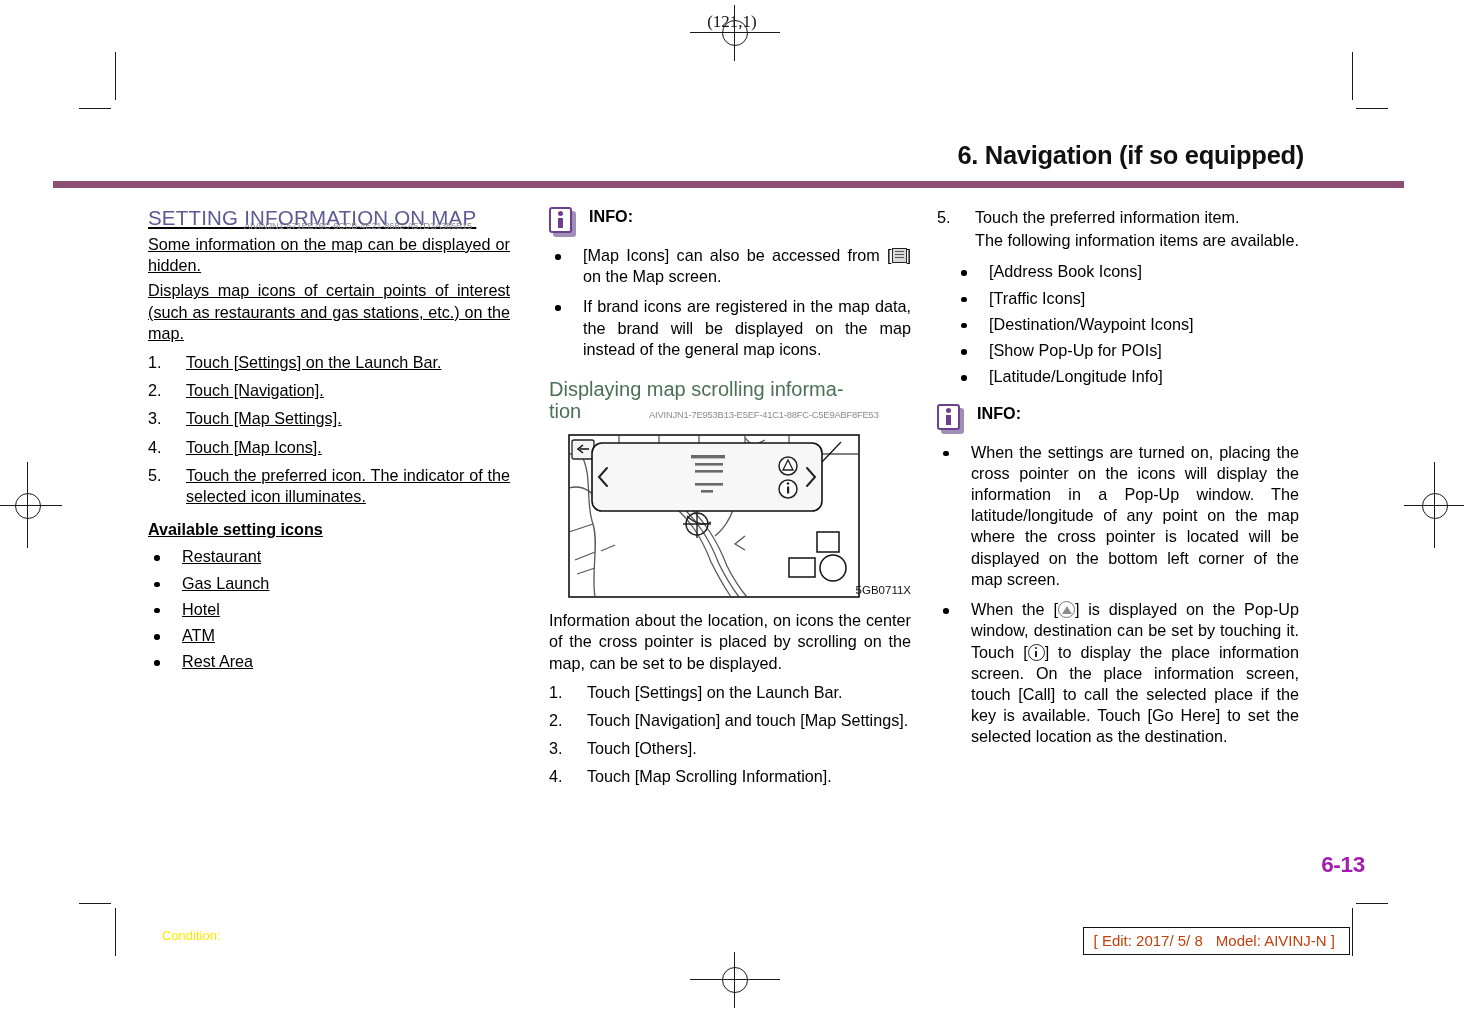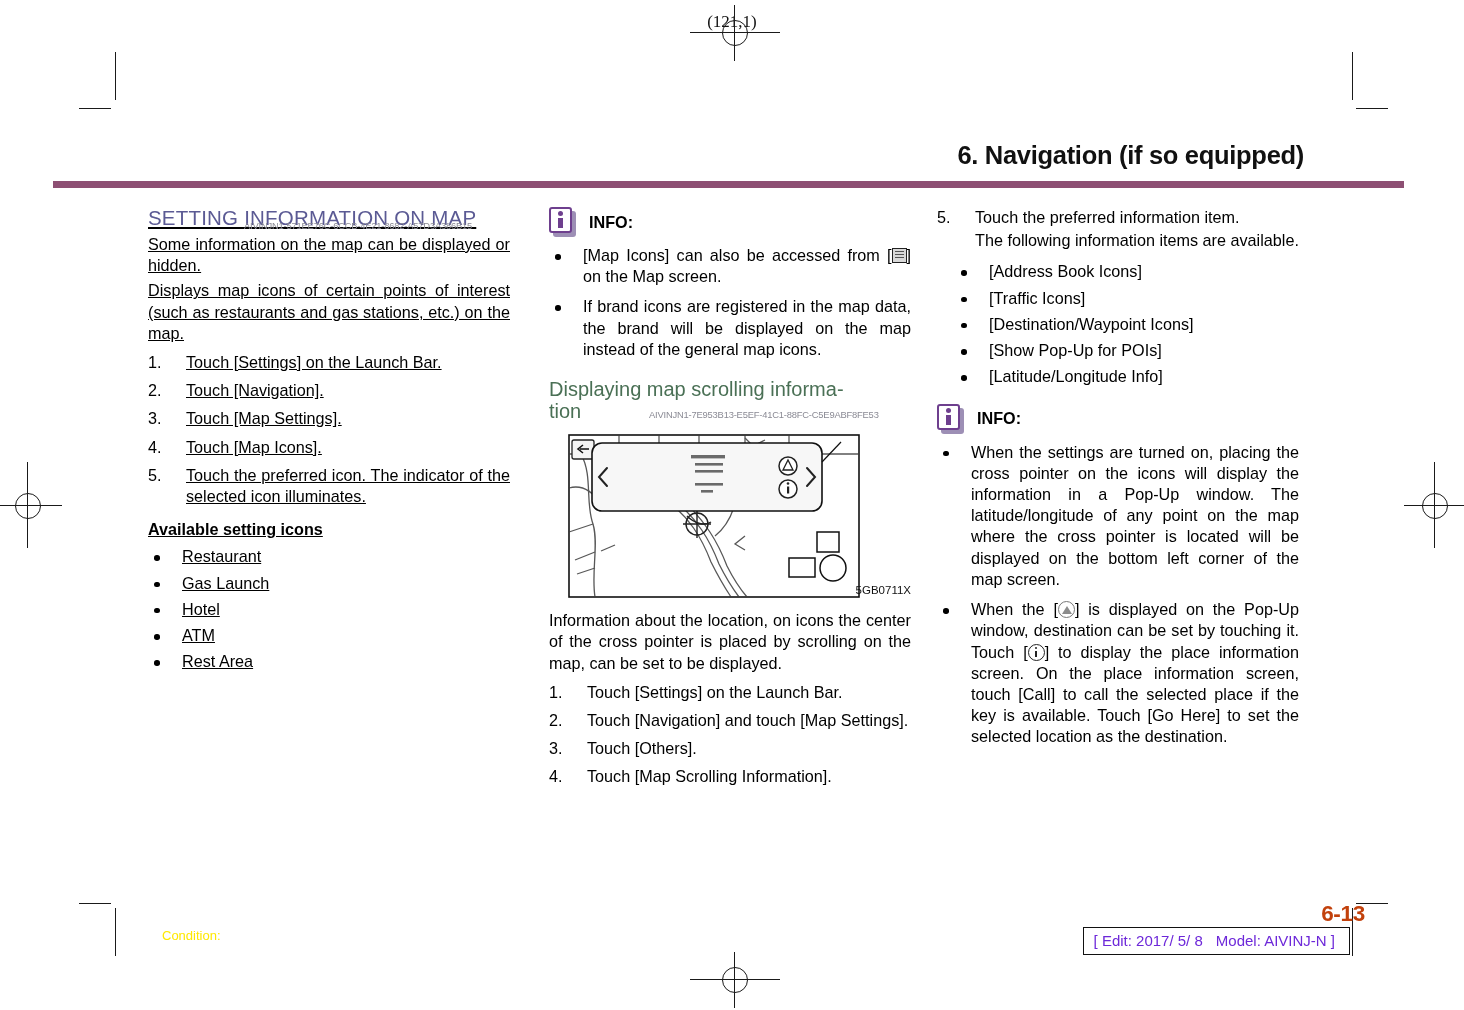--- a/index.html
+++ b/index.html
@@ -94,21 +94,21 @@
   }
   ul.bl > li::before {
     content: ""; position: absolute; left: 6px; top: 9px;
     width: 5.5px; height: 5.5px; border-radius: 50%; background: #000;
   }
   ul.bl.indent > li { padding-left: 52px; }
   ul.bl.indent > li::before { left: 24px; }
   ul.bl.tight > li { margin-bottom: 5px; }
 
   
-  .info-head { display: flex; align-items: center; gap: 13px; margin-top: 14px; }
+  .info-head { display: flex; align-items: flex-start; gap: 13px; margin-top: 14px; }
   .info-icon {
     position: relative; width: 27px; height: 30px; flex: 0 0 auto;
   }
   .info-icon .shadow {
     position: absolute; left: 4px; top: 4px; width: 23px; height: 26px;
     background: #9d8fb5; border-radius: 3px;
   }
   .info-icon .box {
     position: absolute; left: 0; top: 0; width: 23px; height: 26px;
     border: 2.5px solid #6e3f8e; border-radius: 3px; background: #fff;
@@ -163,27 +163,27 @@
   
   .figure { margin-top: 10px; position: relative; }
   .figure svg { display: block; width: 100%; height: auto; }
 
   
   .condition {
     position: absolute; left: 162px; top: 928px;
     font-size: 13px; color: #ffe800;
   }
   .page-num {
-    position: absolute; right: 99px; top: 901px;
-    font-size: 22.5px; font-weight: bold; color: #c2410c; letter-spacing: -0.3px;
+    position: absolute; right: 99px; top: 852px;
+    font-size: 22.5px; font-weight: bold; color: #a21caf; letter-spacing: -0.3px;
   }
   .edit-box {
     position: absolute; right: 114px; top: 927px;
     border: 1.6px solid #111; padding: 4px 14px 5px 10px;
-    font-size: 15px; color: #6d28d9; background: #fff; white-space: nowrap;
+    font-size: 15px; color: #c2410c; background: #fff; white-space: nowrap;
   }
   .edit-box .gap { display: inline-block; width: 13px; }
 </style>
 </head>
 <body>
 
 <div id="page">
 
   <div class="page-marker">(121,1)</div>
 

